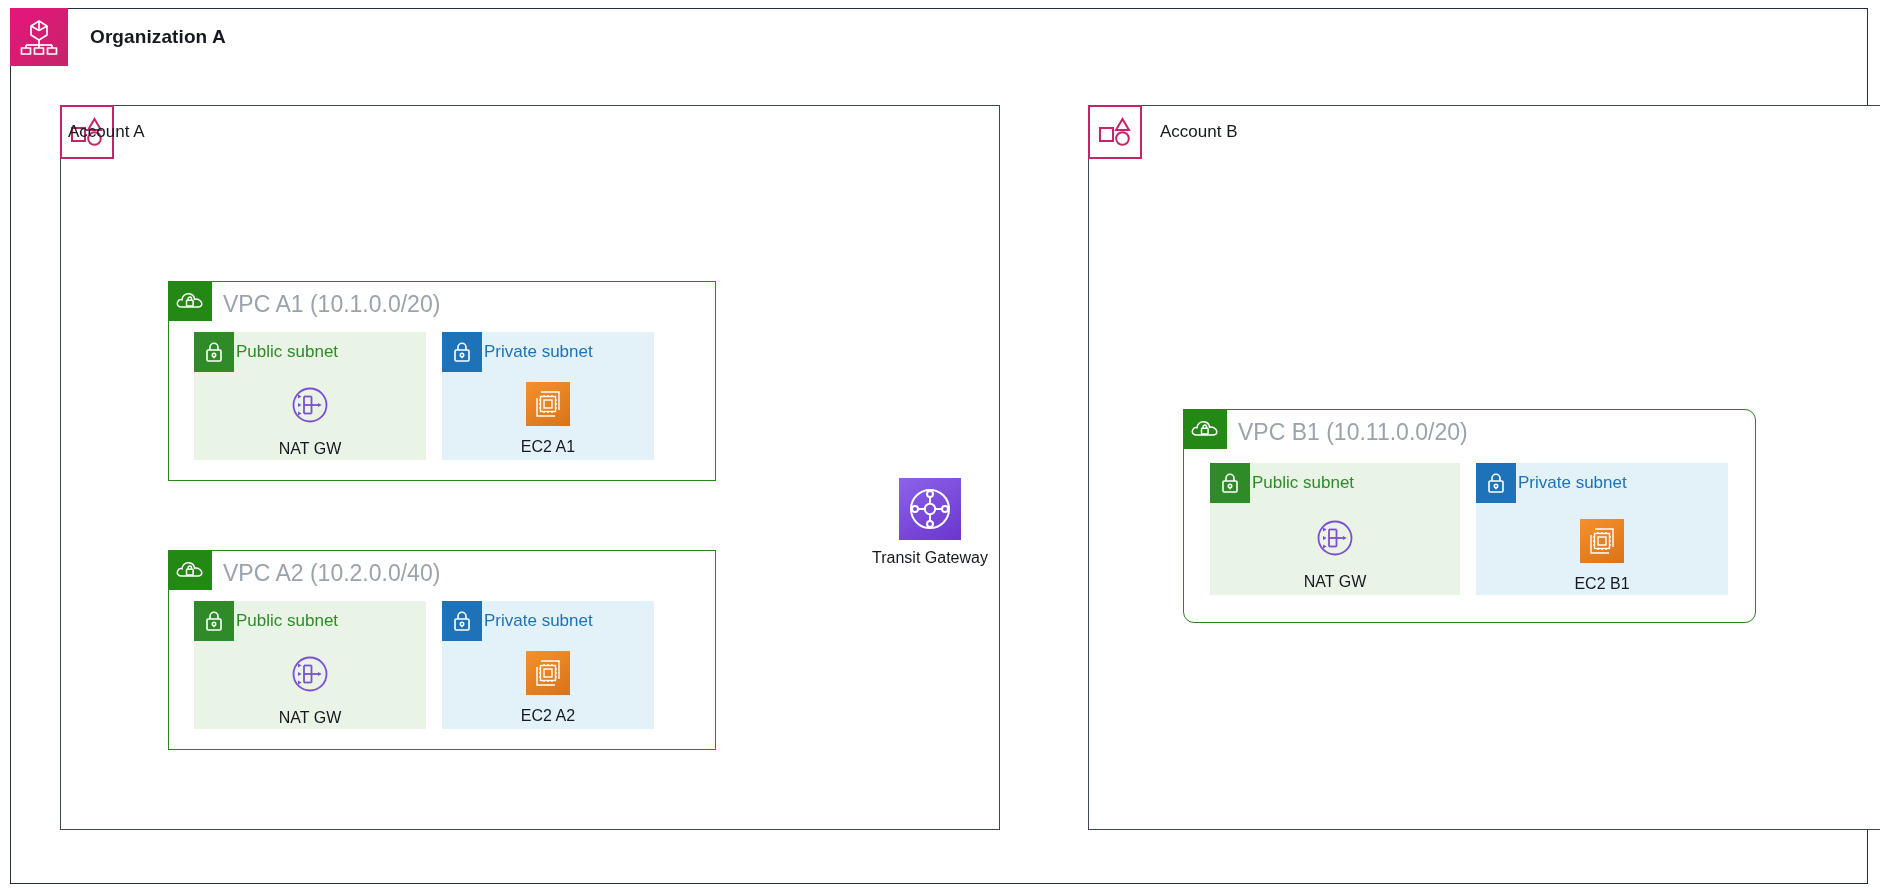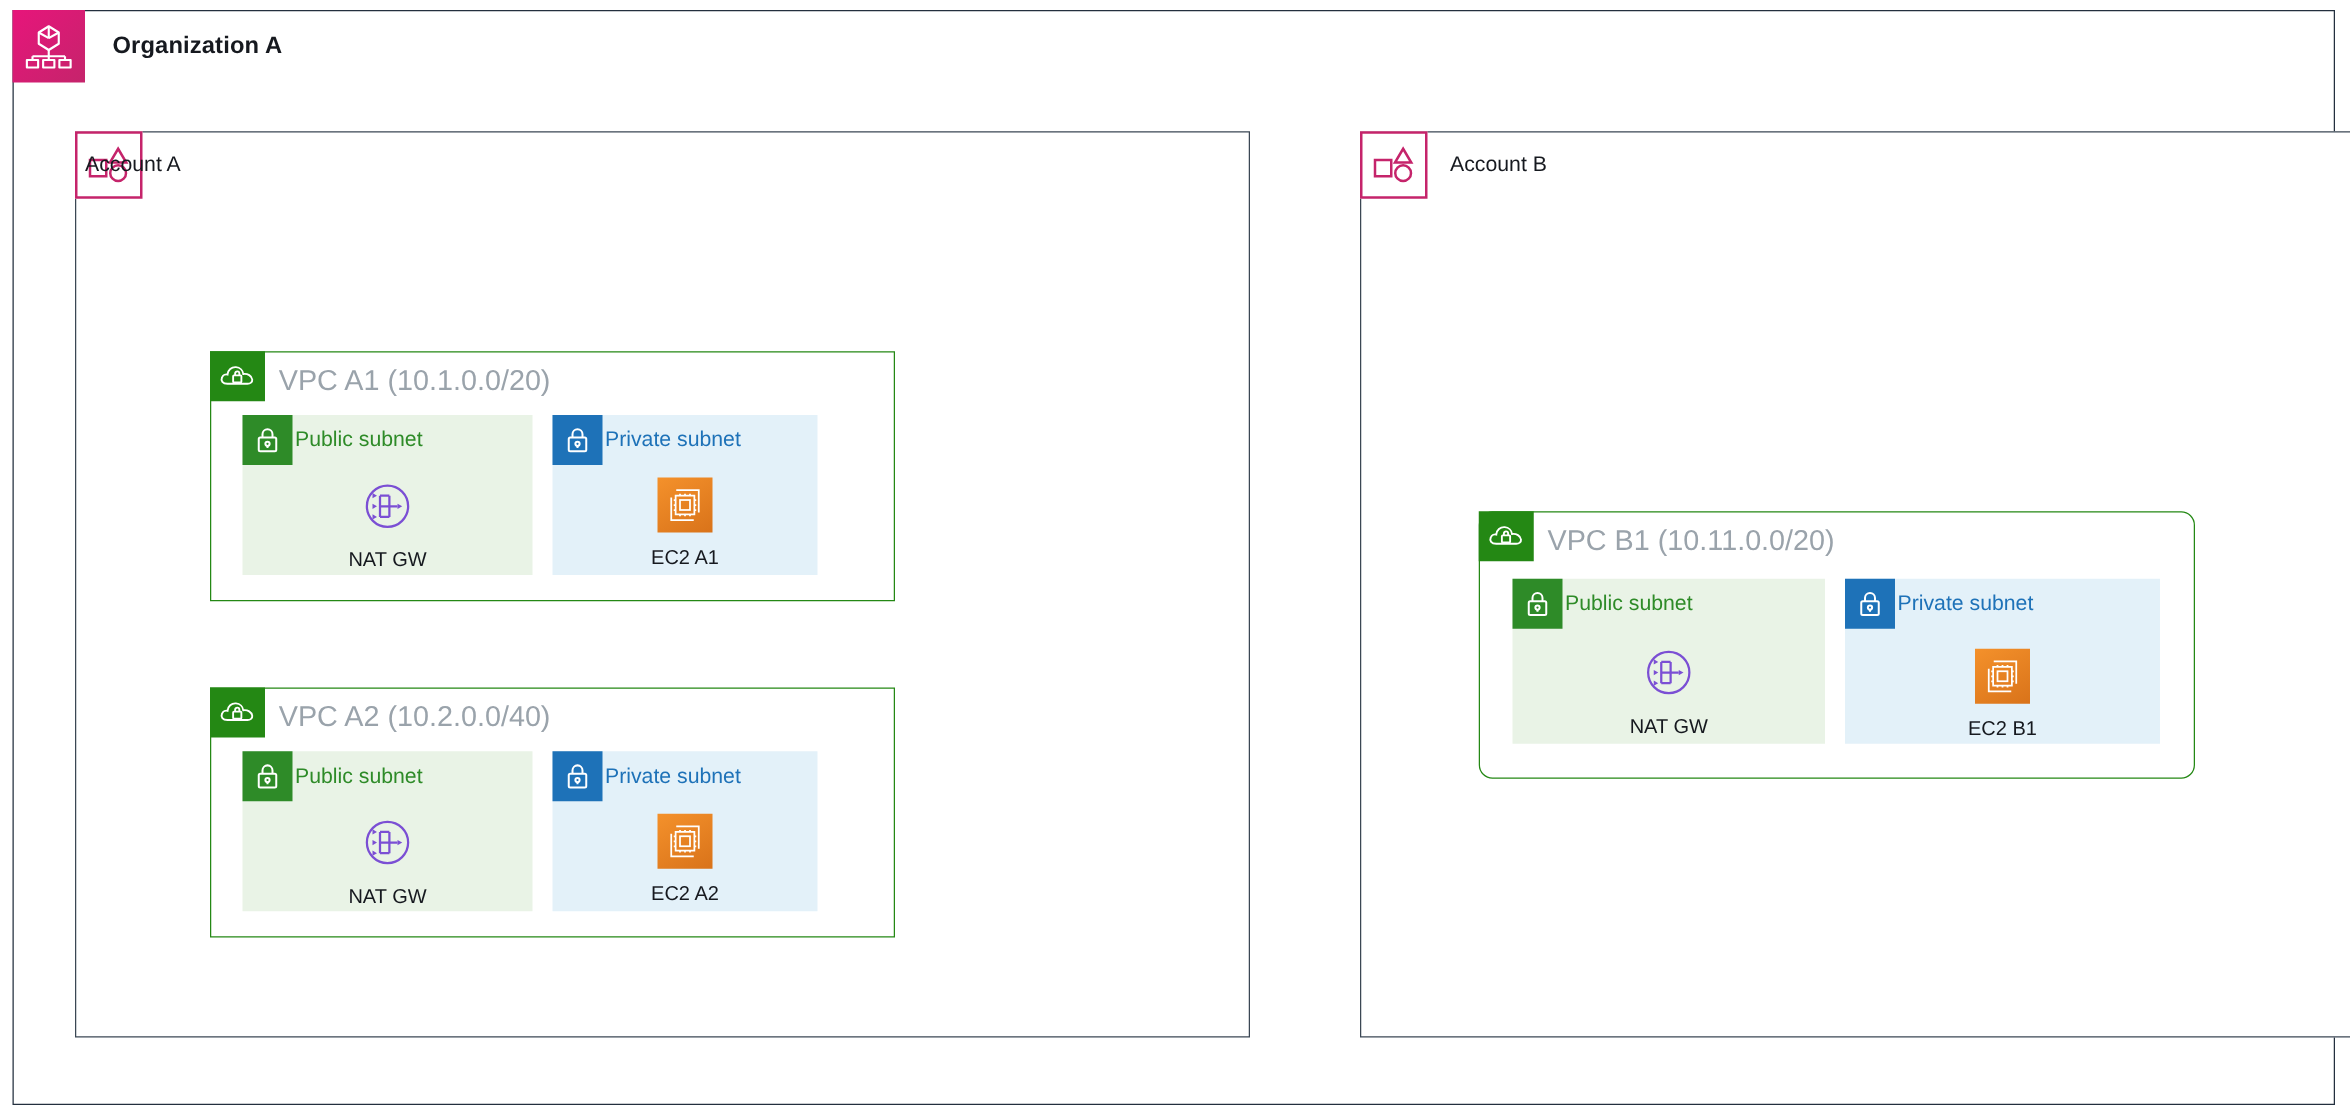--- a/index.html
+++ b/index.html
@@ -318,20 +318,37 @@
             <line x1="24.5" y1="13" x2="26" y2="13"></line>
               <line x1="24.5" y1="17" x2="26" y2="17"></line>
             <line x1="24.5" y1="21" x2="26" y2="21"></line>
           </svg>
         </div>
         <div class="node-label">EC2 A2</div>
       </div>
     </div>
   </div>
 
+  <div class="tgw-wrap">
+    <div class="tgw-icon">
+      <svg width="50" height="50" viewBox="0 0 50 50" fill="none" stroke="#ffffff" stroke-width="2">
+        <circle cx="25" cy="25" r="19"></circle>
+        <circle cx="25" cy="25" r="5.2" fill="#7B4FD4"></circle>
+        <line x1="25" y1="19.8" x2="25" y2="12"></line>
+        <line x1="25" y1="30.2" x2="25" y2="38"></line>
+        <line x1="19.8" y1="25" x2="12" y2="25"></line>
+        <line x1="30.2" y1="25" x2="38" y2="25"></line>
+        <circle cx="25" cy="10" r="3" fill="#7B4FD4"></circle>
+        <circle cx="25" cy="40" r="3" fill="#7B4FD4"></circle>
+        <circle cx="10" cy="25" r="3" fill="#7B4FD4"></circle>
+        <circle cx="40" cy="25" r="3" fill="#7B4FD4"></circle>
+      </svg>
+    </div>
+    <div class="tgw-label">Transit Gateway</div>
+  </div>
 
   <div class="account" id="account-b">
     <div class="acct-badge">
       <svg width="38" height="38" viewBox="0 0 38 38" fill="none" stroke="#C5246B" stroke-width="2">
         <rect x="4" y="15" width="13" height="13"></rect>
         <polygon points="26.5,6 33,17 20,17"></polygon>
         <circle cx="26.5" cy="25.5" r="6.3"></circle>
       </svg>
     </div>
   </div>

